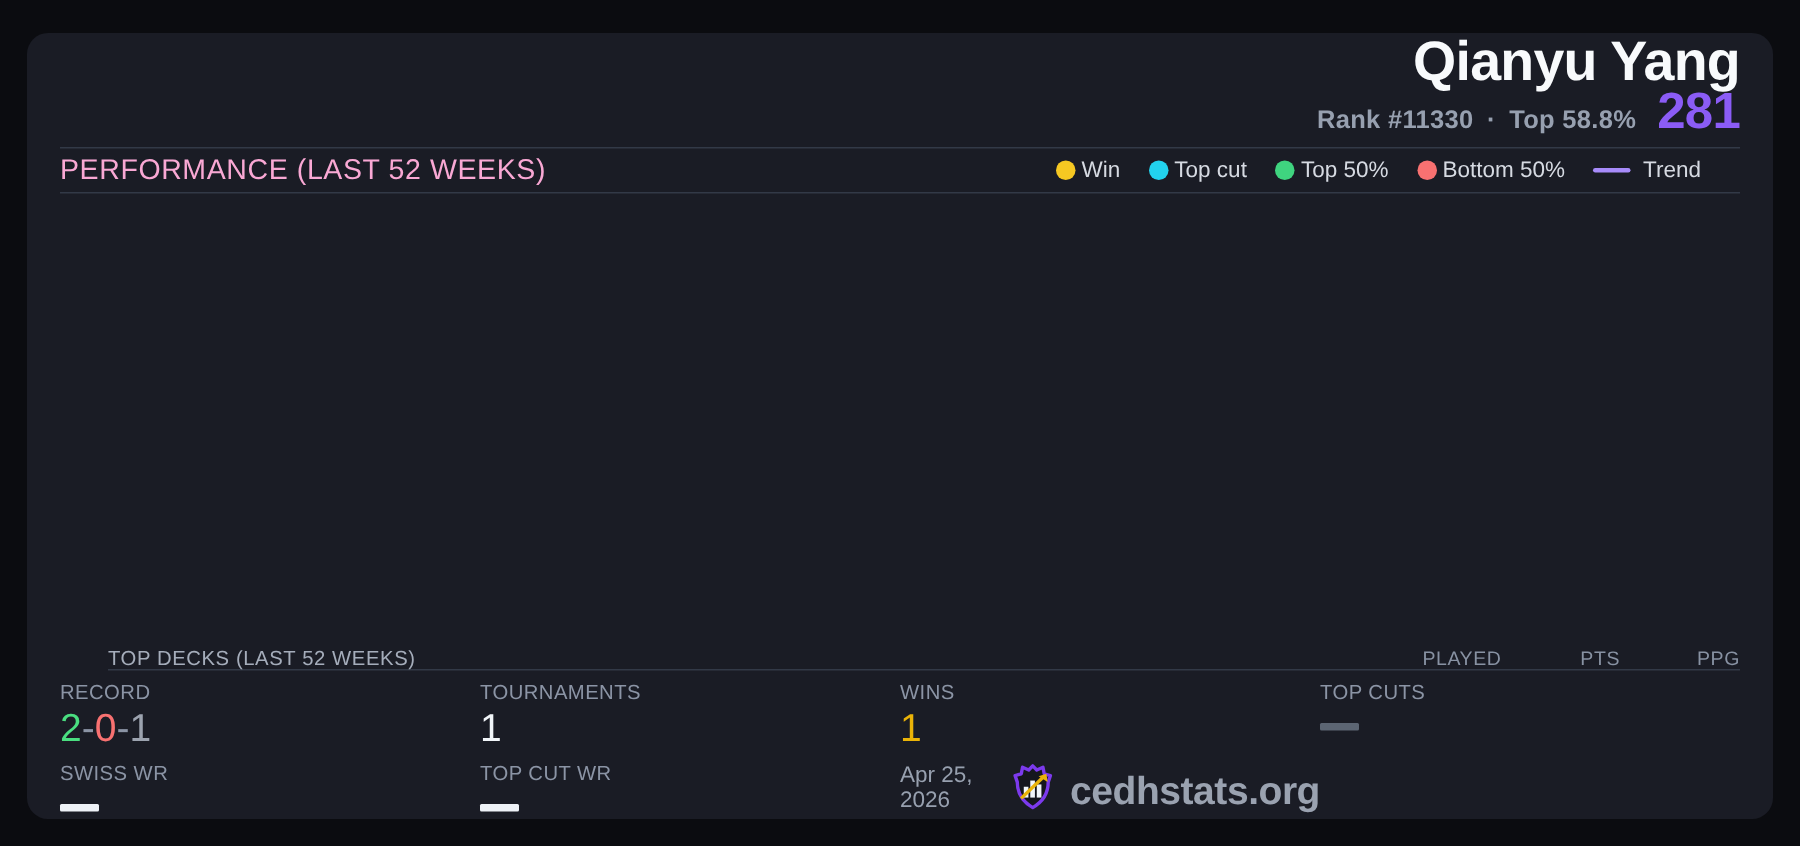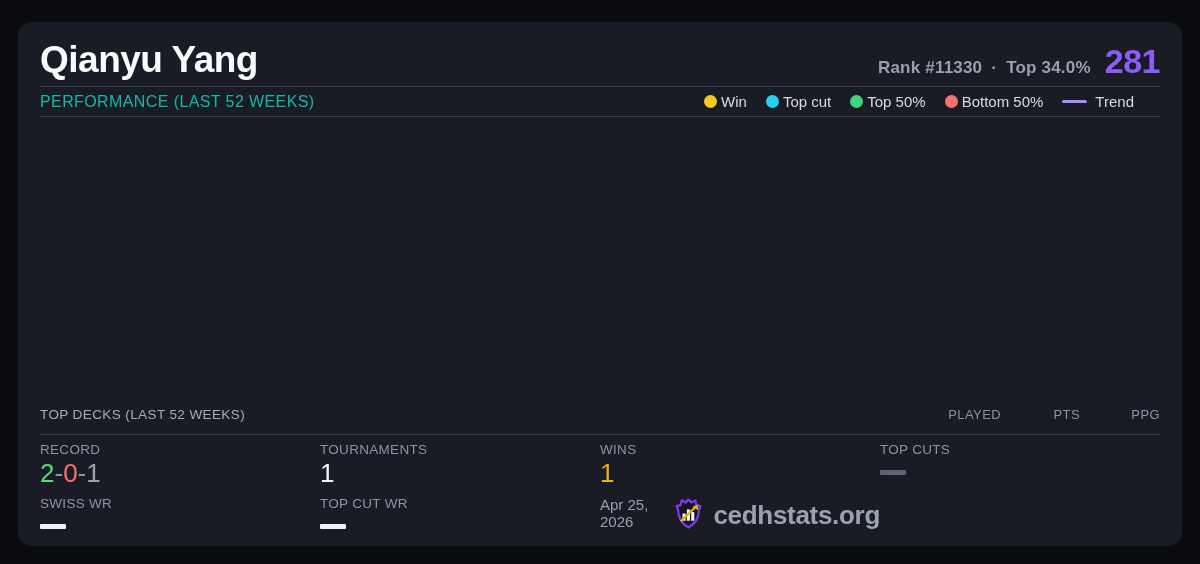--- a/index.html
+++ b/index.html
@@ -13,26 +13,27 @@
     position: absolute;
     left: 18px; top: 22px;
     width: 1164px; height: 524px;
     background: #1a1c25;
     border-radius: 14px;
     padding: 0 22px;
   }
 
   
   .header-row {
-    height: 65px;
+    height: 77px;
     display: flex;
     justify-content: space-between;
     align-items: flex-end;
     border-bottom: 1px solid #323947;
     padding-bottom: 8px;
+    flex-direction: column;
   }
   .player-name {
     font-size: 37px;
     font-weight: 700;
     color: #f8fafc;
     letter-spacing: -0.5px;
     line-height: 1;
   }
   .header-right {
     display: flex;
@@ -58,22 +59,22 @@
 
   
   .perf-row {
     height: 30px;
     display: flex;
     justify-content: space-between;
     align-items: center;
     border-bottom: 1px solid #323947;
   }
   .section-title {
-    font-size: 16px;
-    color: #14b8a6;
+    font-size: 19px;
+    color: #f9a8d4;
     letter-spacing: 0.4px;
   }
   .legend {
     display: flex;
     align-items: center;
     gap: 19px;
     margin-right: 26px;
   }
   .legend-item {
     display: flex;
@@ -95,22 +96,23 @@
   }
 
   
   .chart-area { height: 290px; }
 
   
   .decks-header {
     height: 28px;
     display: flex;
     justify-content: space-between;
-    align-items: flex-start;
+    align-items: flex-end;
     border-bottom: 1px solid #323947;
+    margin-left: 32px;
   }
   .decks-title { font-size: 13.5px; color: #a5adbb; letter-spacing: 0.4px; }
   .decks-cols { display: flex; }
   .decks-col {
     font-size: 13px;
     color: #8892a3;
     letter-spacing: 0.4px;
     text-align: right;
   }
   .col-played { width: 80px; }
@@ -173,21 +175,21 @@
 <body>
 
 <div class="card">
 
   <div class="header-row">
     <div class="player-name">Qianyu Yang</div>
     <div class="header-right">
       <div class="rank-text">
         <span>Rank #11330</span>
         <span>·</span>
-        <span>Top 34.0%</span>
+        <span>Top 58.8%</span>
       </div>
       <div class="points" style="color: rgb(139, 92, 246);">281</div>
     </div>
   </div>
 
   <div class="perf-row">
     <div class="section-title">PERFORMANCE (LAST 52 WEEKS)</div>
     <div class="legend">
       <div class="legend-item">
         <span class="legend-dot" style="background-color: rgb(246, 200, 34);"></span>

